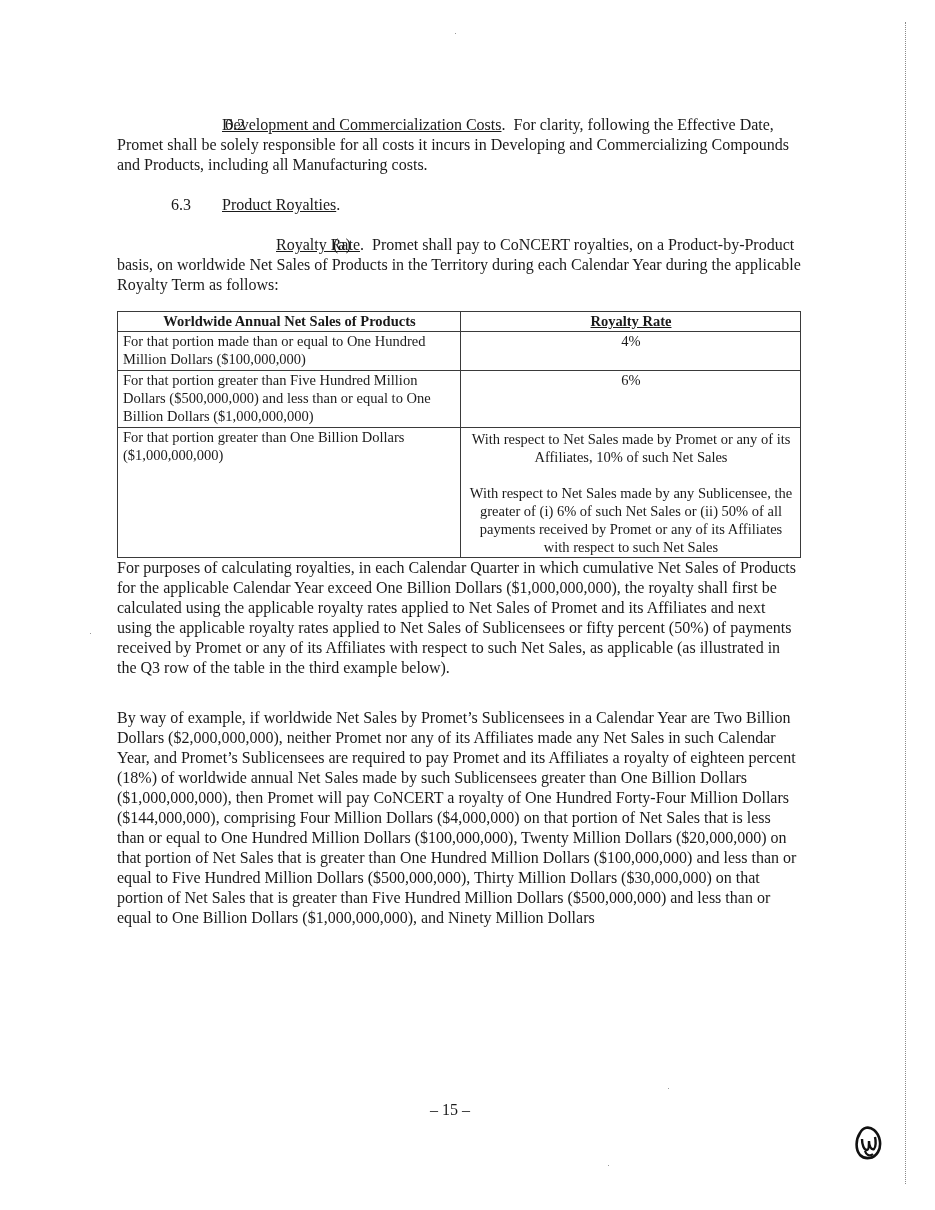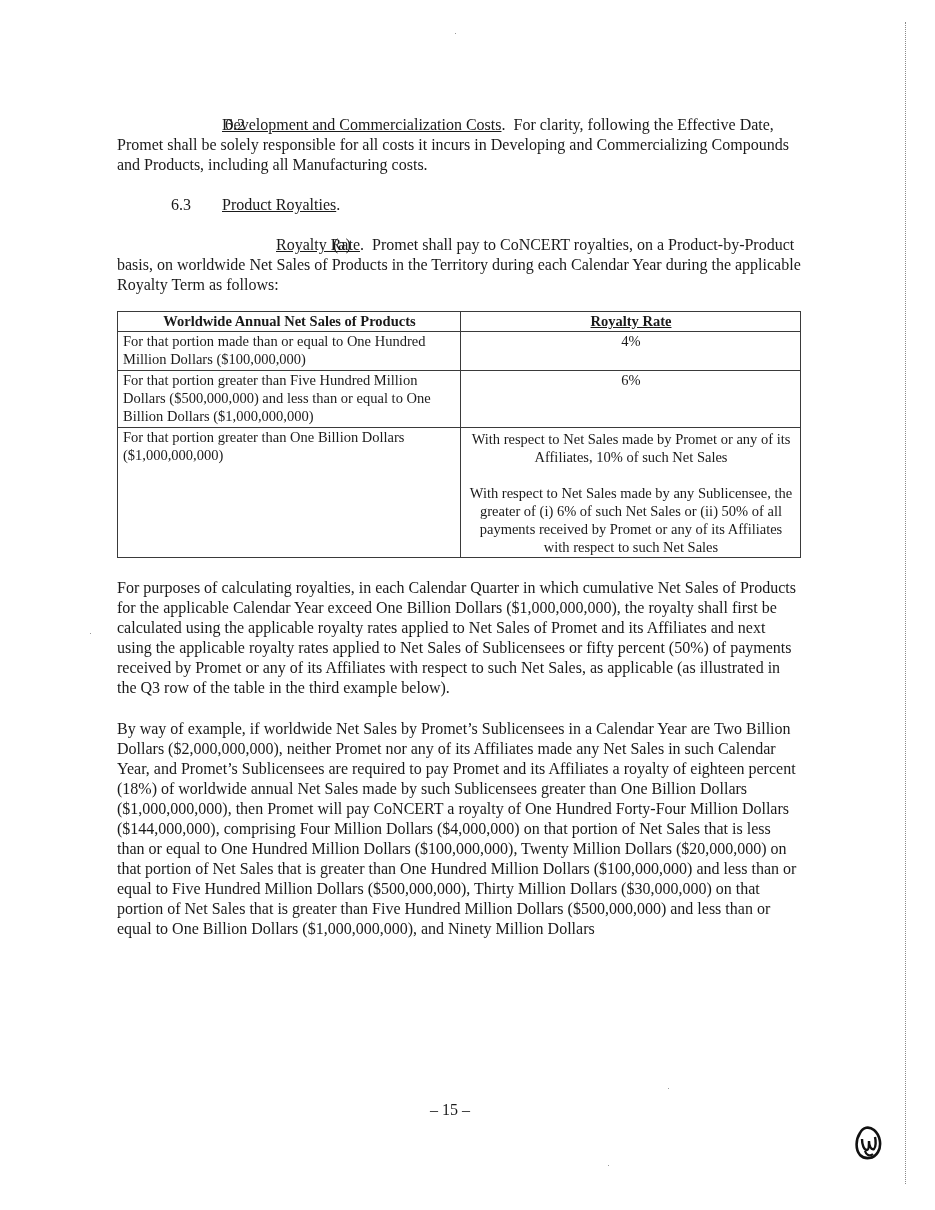--- a/index.html
+++ b/index.html
@@ -29,22 +29,22 @@
   }
   table.royalty td, table.royalty th {
     border: 1px solid #3a3a3a; vertical-align: top; padding: 0 4px 1px 5px;
   }
   table.royalty th { font-weight: bold; text-align: center; font-size: 14.5px; }
   table.royalty th.rate-h { text-decoration: underline; }
   table.royalty td.c1 { width: 333px; }
   table.royalty td.c2 { text-align: center; }
   table.royalty td.c2.left { text-align: center; padding-top: 2px; }
   .gap { height: 18px; }
-  .para { margin-top: 20px; }
-  .para2 { margin-top: 21px; }
+  .para { }
+  .para2 { margin-top: 30px; }
   .footer {
     position: absolute; top: 1101px; left: 0; width: 900px; text-align: center;
     font-size: 16px; font-family: "Liberation Serif", serif;
   }
   .initials { position: absolute; left: 852px; top: 1121px; width: 30px; height: 40px; }
 </style>
 </head>
 <body>
 
 <div class="margin-line"></div>

